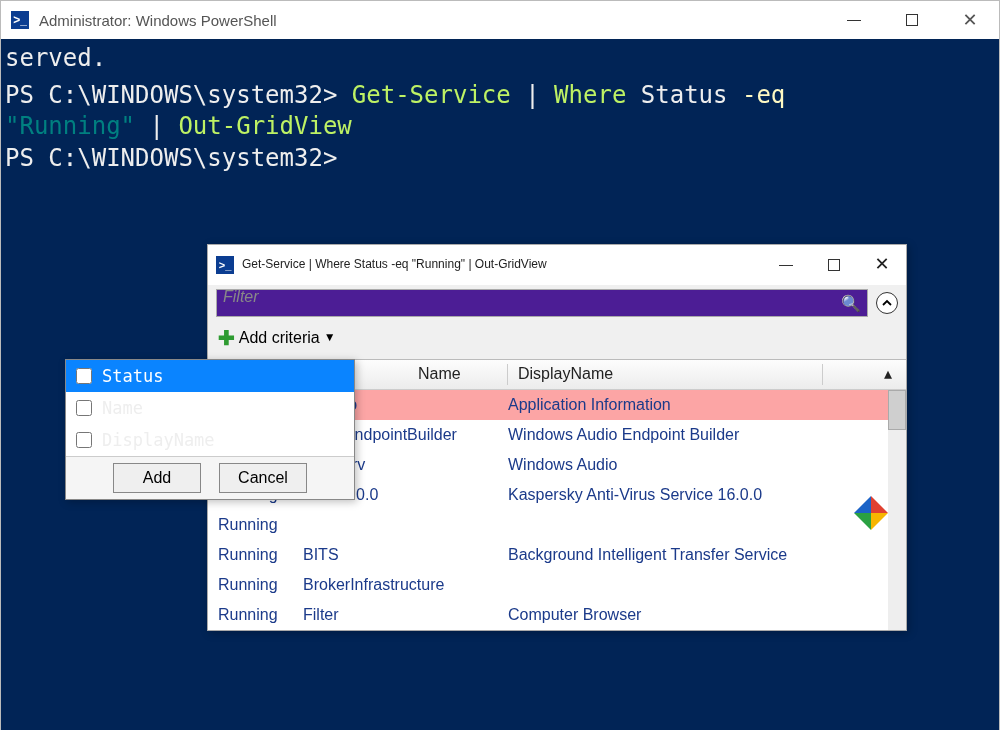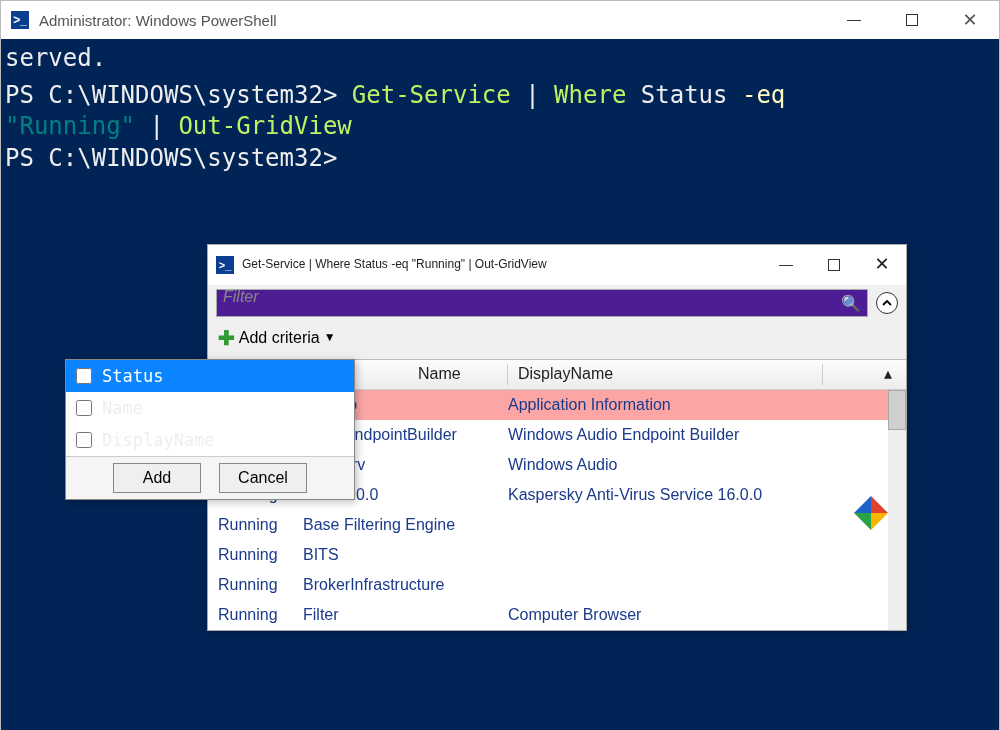--- a/index.html
+++ b/index.html
@@ -295,25 +295,25 @@
               <div class="col1b">Audiosrv</div>
               <div class="col2">Windows Audio</div>
             </div>
             <div class="gv-row">
               <div class="col0">Running</div>
               <div class="col1b">AVP16.0.0</div>
               <div class="col2">Kaspersky Anti-Virus Service 16.0.0</div>
             </div>
             <div class="gv-row">
               <div class="col0">Running</div>
-              <div class="col2">Base Filtering Engine</div>
             </div>
             <div class="gv-row">
               <div class="col0">Running</div>
               <div class="col1b">BITS</div>
+              <div class="col2">Background Intelligent Transfer Service</div>
             </div>
             <div class="gv-row">
               <div class="col0">Running</div>
               <div class="col1b">BrokerInfrastructure</div>
             </div>
             <div class="gv-row">
               <div class="col0">Running</div>
               <div class="col1b">Filter</div>
               <div class="col2">Computer Browser</div>
             </div>

